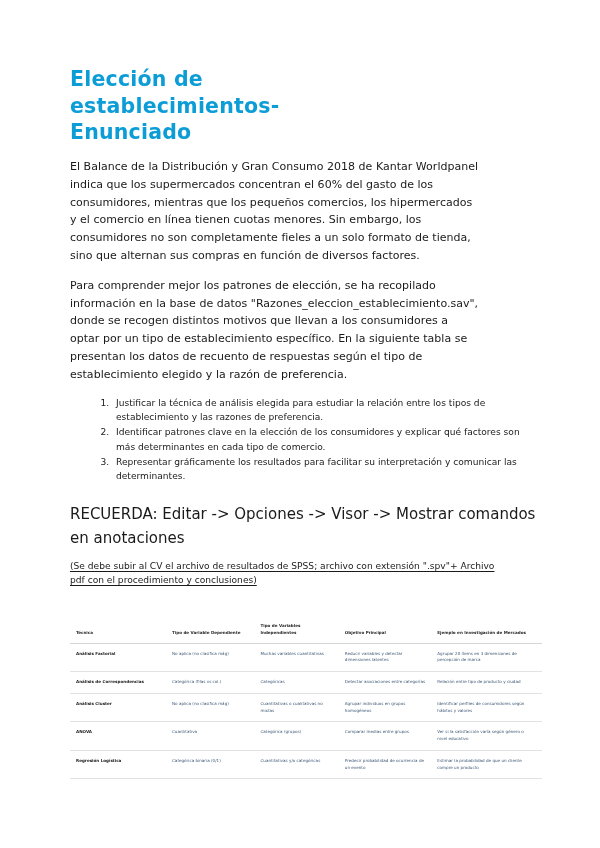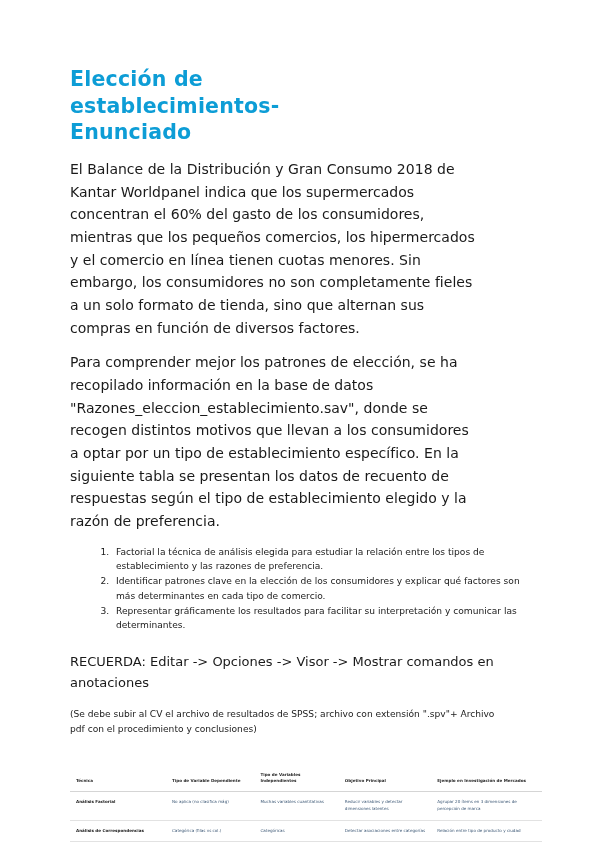--- a/index.html
+++ b/index.html
@@ -29,21 +29,21 @@
     font-family: "DejaVu Sans", "Liberation Sans", sans-serif;
     font-weight: bold;
     font-size: 20.5px;
     line-height: 1.30;
     letter-spacing: 0.2px;
     margin: 0 0 12px 0;
     max-width: 330px;
   }
 
   .para {
-    font-size: 14px;
+    font-size: 11px;
     line-height: 1.62;
     color: #1a1a1a;
     margin: 0 0 12px 0;
     text-align: left;
     max-width: 410px;
     letter-spacing: 0.02px;
   }
 
   ol.steps {
     margin: 0 0 14px 0;
@@ -52,30 +52,31 @@
   }
   ol.steps li {
     font-size: 9.1px;
     line-height: 1.62;
     color: #1a1a1a;
     margin-bottom: 0px;
     padding-left: 4px;
   }
 
   .recuerda {
-    font-size: 13px;
+    font-size: 15px;
     line-height: 1.62;
     color: #1a1a1a;
-    margin: 18px 0 14px 0;
+    margin: 18px 0 8px 0;
   }
 
   .nota {
     font-size: 9.1px;
     line-height: 1.62;
     color: #1a1a1a;
+    text-decoration: underline;
     text-underline-offset: 2px;
     margin: 0 0 26px 0;
     max-width: 440px;
   }
 
   
   table.tech-table {
     width: 472px;
     border-collapse: collapse;
     margin-top: 4px;
@@ -125,21 +126,21 @@
 <div class="page">
 
   <h1 class="doc-title">Elección de establecimientos-Enunciado</h1>
 
   <p class="para">El Balance de la Distribución y Gran Consumo 2018 de Kantar Worldpanel indica que los supermercados concentran el 60% del gasto de los consumidores, mientras que los pequeños comercios, los hipermercados y el comercio en línea tienen cuotas menores. Sin embargo, los consumidores no son completamente fieles a un solo formato de tienda, sino que alternan sus compras en función de diversos factores.</p>
 
   <p class="para">Para comprender mejor los patrones de elección, se ha recopilado información en la base de datos "Razones_eleccion_establecimiento.sav", donde se recogen distintos motivos que llevan a los consumidores a optar por un tipo de establecimiento específico. En la siguiente tabla se presentan los datos de recuento de respuestas según el tipo de establecimiento elegido y la razón de preferencia.</p>
 
 
   <ol class="steps">
-    <li>Factorial la técnica de análisis elegida para estudiar la relación entre los tipos de establecimiento y las razones de preferencia.</li>
+    <li>Justificar la técnica de análisis elegida para estudiar la relación entre los tipos de establecimiento y las razones de preferencia.</li>
     <li>Identificar patrones clave en la elección de los consumidores y explicar qué factores son más determinantes en cada tipo de comercio.</li>
     <li>Representar gráficamente los resultados para facilitar su interpretación y comunicar las determinantes.</li>
   </ol>
 
   <p class="recuerda">RECUERDA: Editar -&gt; Opciones -&gt; Visor -&gt; Mostrar comandos en anotaciones</p>
 
   <p class="nota">(Se debe subir al CV el archivo de resultados de SPSS; archivo con extensión ".spv"+ Archivo pdf con el procedimiento y conclusiones)</p>
 
   <table class="tech-table">
     <thead>

